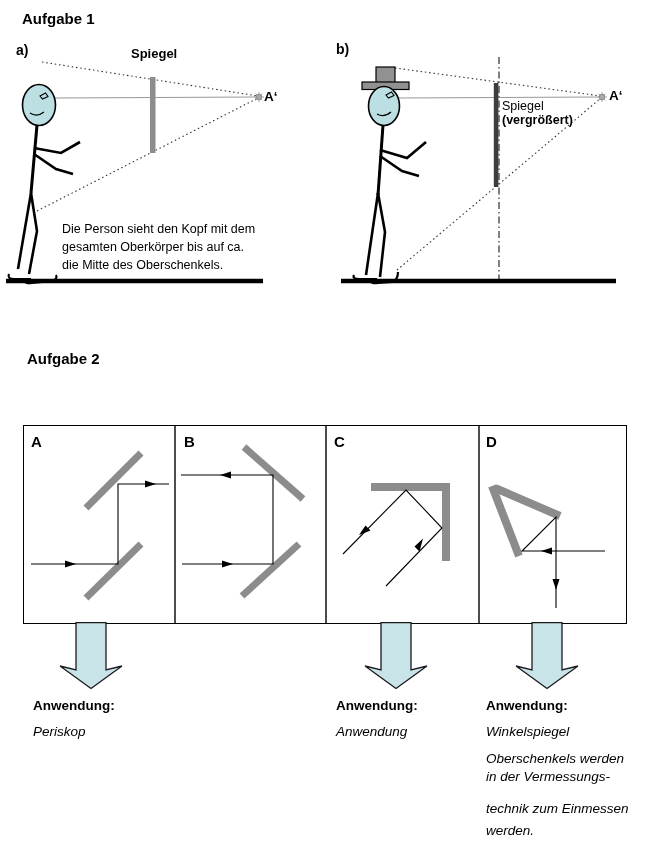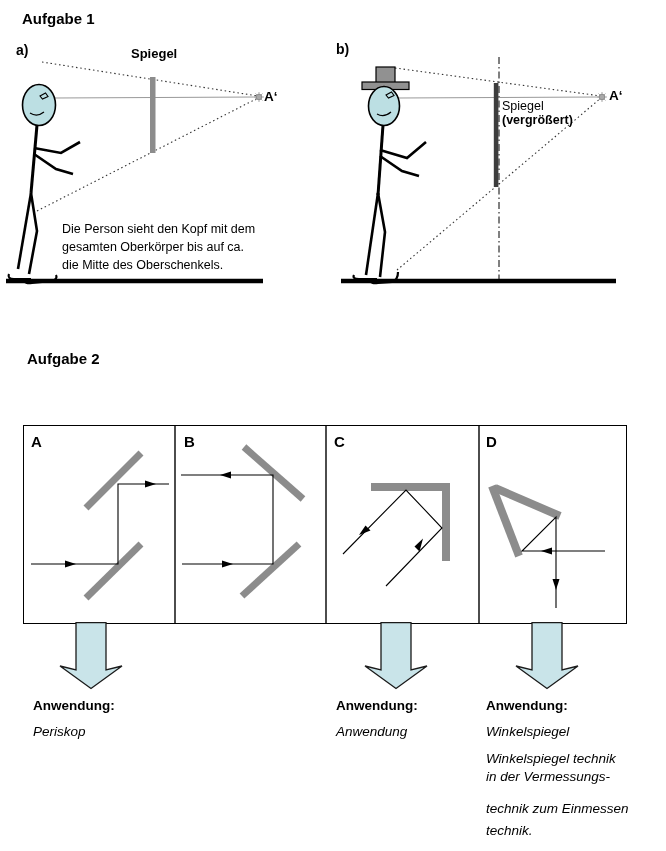--- a/index.html
+++ b/index.html
@@ -178,18 +178,18 @@
   </svg>
 
   <div class="abs appheading" style="left:33px;top:698px;">Anwendung:</div>
   <div class="abs appname" style="left:33px;top:724px;">Periskop</div>
 
   <div class="abs appheading" style="left:336px;top:698px;">Anwendung:</div>
   <div class="abs appname" style="left:336px;top:724px;">Anwendung</div>
 
   <div class="abs appheading" style="left:486px;top:698px;">Anwendung:</div>
   <div class="abs appname" style="left:486px;top:724px;">Winkelspiegel</div>
-  <div class="abs appdesc" style="left:486px;top:750px;">Winkelspiegel technik</div>
+  <div class="abs appdesc" style="left:486px;top:750px;">Oberschenkels werden</div>
   <div class="abs appdesc" style="left:486px;top:768px;">in der Vermessungs-</div>
   <div class="abs appdesc" style="left:486px;top:786px;margin-top:14px;">technik zum Einmessen</div>
-  <div class="abs appdesc" style="left:486px;top:822px;">technik.</div>
+  <div class="abs appdesc" style="left:486px;top:822px;">werden.</div>
 
 </div>
 
 </body></html>

